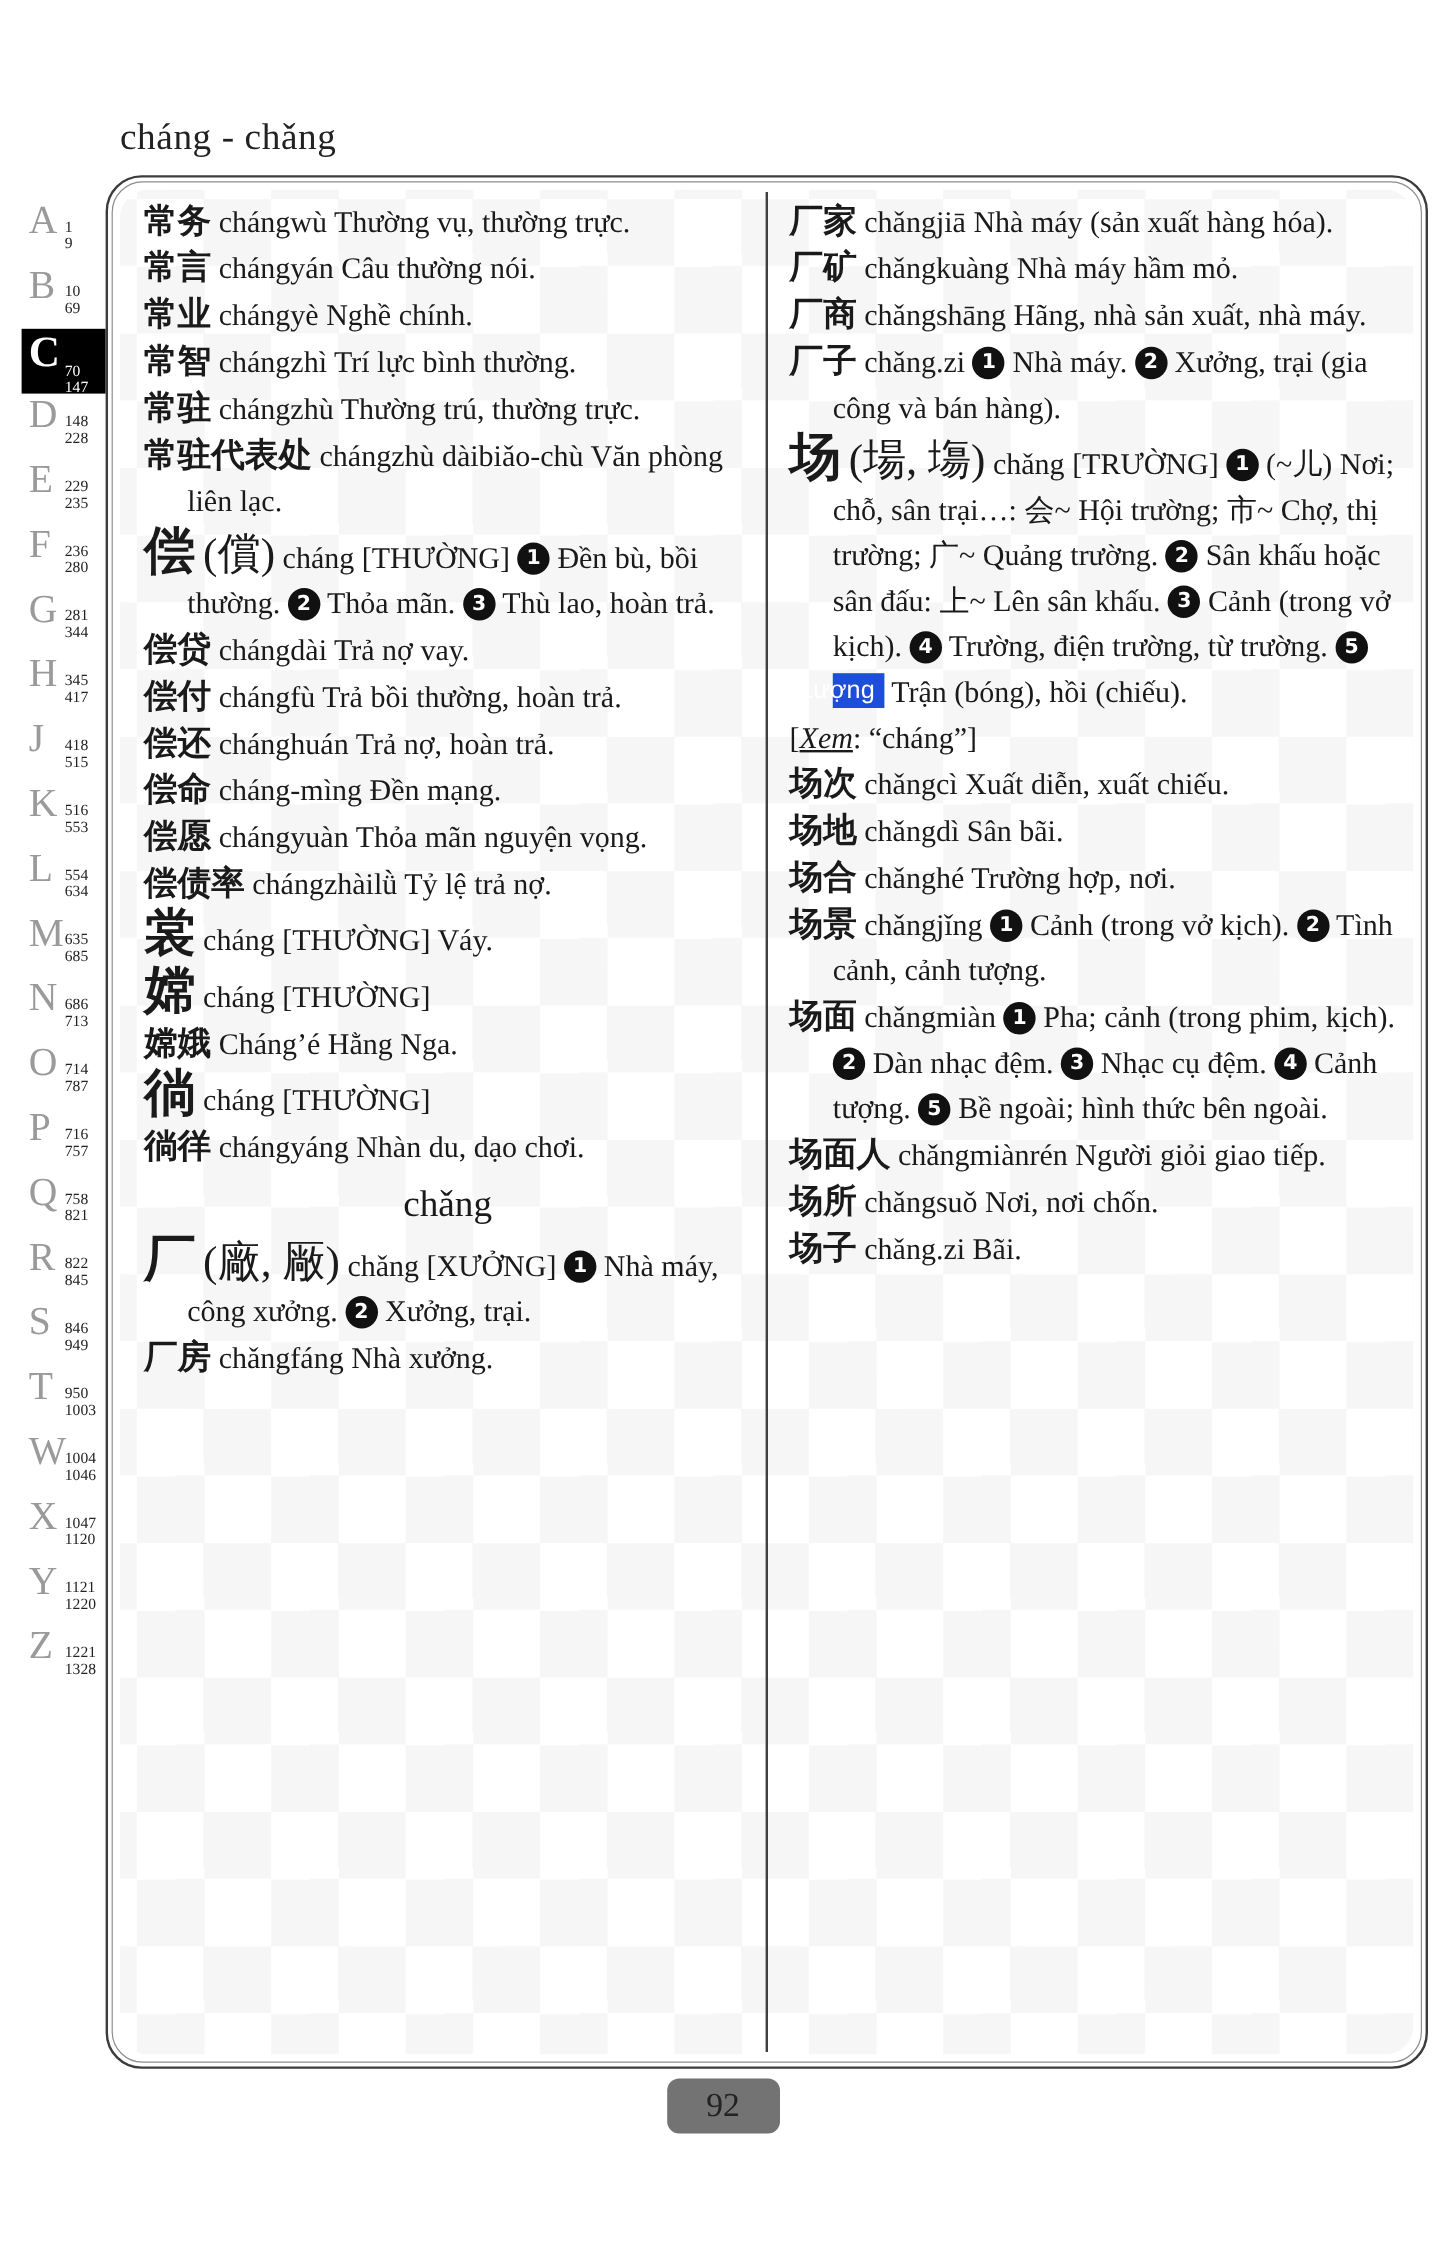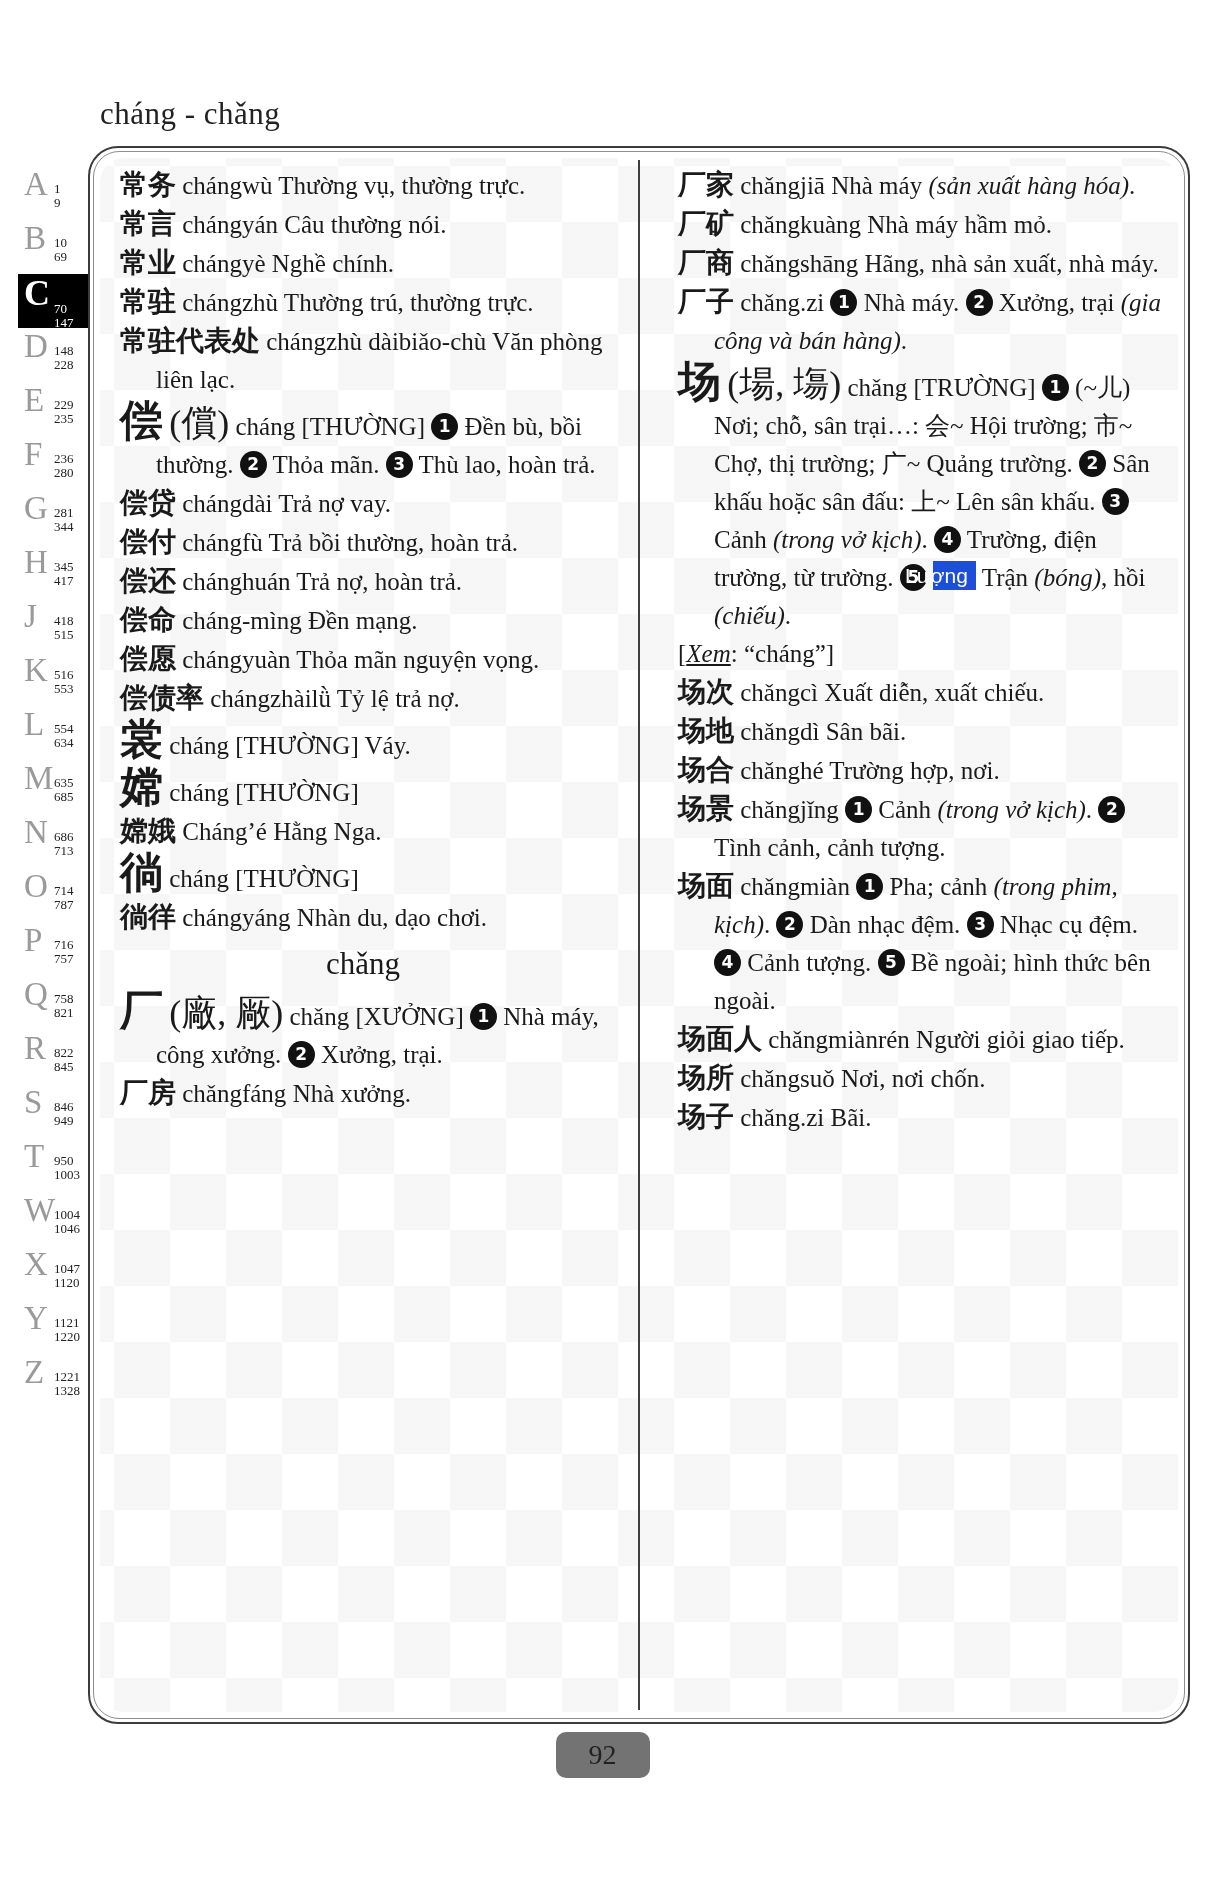--- a/index.html
+++ b/index.html
@@ -30,31 +30,31 @@
   }
   .content-box::before {
     content:""; position:absolute; inset:3px;
     border:1px solid #8d8d8d; border-radius:26px; pointer-events:none;
   }
   .watermark {
     position:absolute; inset:10px; border-radius:24px;
     background:repeating-conic-gradient(rgba(100,100,100,0.10) 0% 25%, transparent 0% 50%) 14px 8px/112px 112px;
     opacity:.55; pointer-events:none;
   }
-  .inner { position:absolute; inset:8px 12px; display:flex;gap:20px; }
+  .inner { position:absolute; inset:8px 12px; display:flex; }
   .col { flex:1; padding:10px 12px 6px 18px; font-size:25px; line-height:38px; overflow:hidden; position:relative; }
   .divider { width:2px; background:#3f3f3f; margin:4px 0; }
   
   .entry { padding-left:36px; text-indent:-36px; }
   .section-head { text-align:center; font-size:31px; padding:8px 0 6px 0; text-indent:0; }
   .hanzi { font-weight:700; font-size:28px; }
   .big { font-size:43px; font-weight:600; line-height:44px; }
   .variant { font-size:36px; font-weight:500; }
   .pinyin { }
-  .ital { font-style:italic; }
+  .ital { }
   .num {
     display:inline-block; width:27px; height:27px; border-radius:50%;
     background:#111; color:#fff; font-size:17px; font-weight:bold;
     line-height:27px; text-align:center; text-indent:0; vertical-align:3px;
     font-family:"DejaVu Sans", sans-serif;
   }
   .badge {
     display:inline-block; background:#1d4ed8; color:#fff;
     font-size:21px; line-height:29px; padding:0 8px; vertical-align:3px;
     font-family:"Liberation Sans", sans-serif;
@@ -238,20 +238,21 @@
       </div>
     </nav>
 
   <div class="content-box">
     <div class="watermark"></div>
     <div class="inner">
       <div class="col col-left" id="col-left">
           <p class="entry"><span class="hanzi">常务</span> <span class="pinyin">chángwù</span> <span class="txt">Thường vụ, thường trực.</span></p>
           <p class="entry"><span class="hanzi">常言</span> <span class="pinyin">chángyán</span> <span class="txt">Câu thường nói.</span></p>
           <p class="entry"><span class="hanzi">常业</span> <span class="pinyin">chángyè</span> <span class="txt">Nghề chính.</span></p>
+          <p class="entry"><span class="hanzi">常智</span> <span class="pinyin">chángzhì</span> <span class="txt">Trí lực bình thường.</span></p>
           <p class="entry"><span class="hanzi">常驻</span> <span class="pinyin">chángzhù</span> <span class="txt">Thường trú, thường trực.</span></p>
           <p class="entry"><span class="hanzi">常驻代表处</span> <span class="pinyin">chángzhù dàibiǎo-chù</span> <span class="txt">Văn phòng liên lạc.</span></p>
           <p class="entry"><span class="hanzi big">偿</span> <span class="hanzi variant">(償)</span> <span class="pinyin">cháng</span> <span class="txt">[THƯỜNG]</span> <span class="num">1</span> <span class="txt">Đền bù, bồi thường.</span> <span class="num">2</span> <span class="txt">Thỏa mãn.</span> <span class="num">3</span> <span class="txt">Thù lao, hoàn trả.</span></p>
           <p class="entry"><span class="hanzi">偿贷</span> <span class="pinyin">chángdài</span> <span class="txt">Trả nợ vay.</span></p>
           <p class="entry"><span class="hanzi">偿付</span> <span class="pinyin">chángfù</span> <span class="txt">Trả bồi thường, hoàn trả.</span></p>
           <p class="entry"><span class="hanzi">偿还</span> <span class="pinyin">chánghuán</span> <span class="txt">Trả nợ, hoàn trả.</span></p>
           <p class="entry"><span class="hanzi">偿命</span> <span class="pinyin">cháng-mìng</span> <span class="txt">Đền mạng.</span></p>
           <p class="entry"><span class="hanzi">偿愿</span> <span class="pinyin">chángyuàn</span> <span class="txt">Thỏa mãn nguyện vọng.</span></p>
           <p class="entry"><span class="hanzi">偿债率</span> <span class="pinyin">chángzhàilǜ</span> <span class="txt">Tỷ lệ trả nợ.</span></p>
           <p class="entry"><span class="hanzi big">裳</span> <span class="pinyin">cháng</span> <span class="txt">[THƯỜNG] Váy.</span></p>

